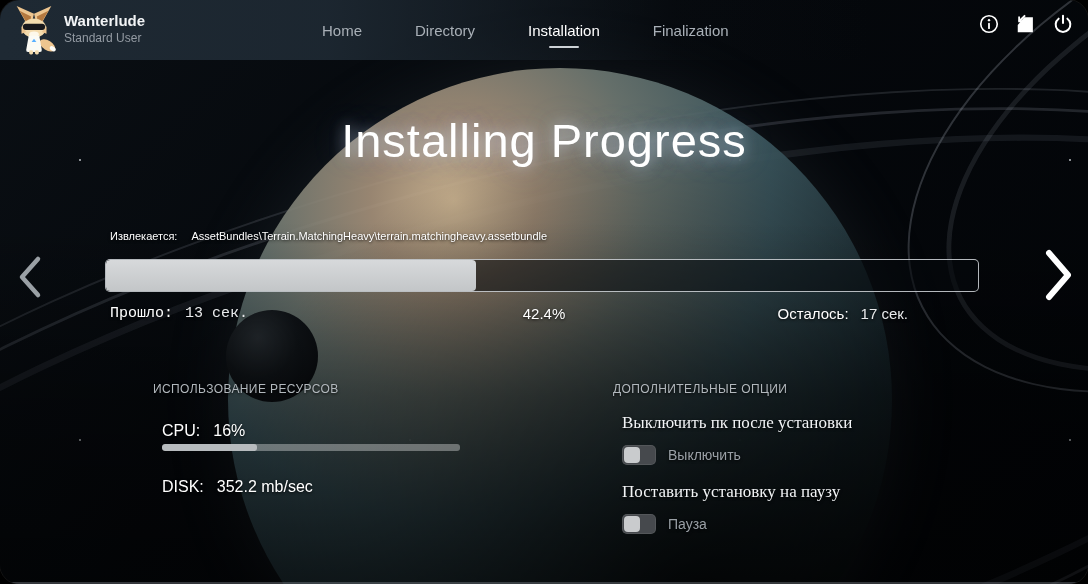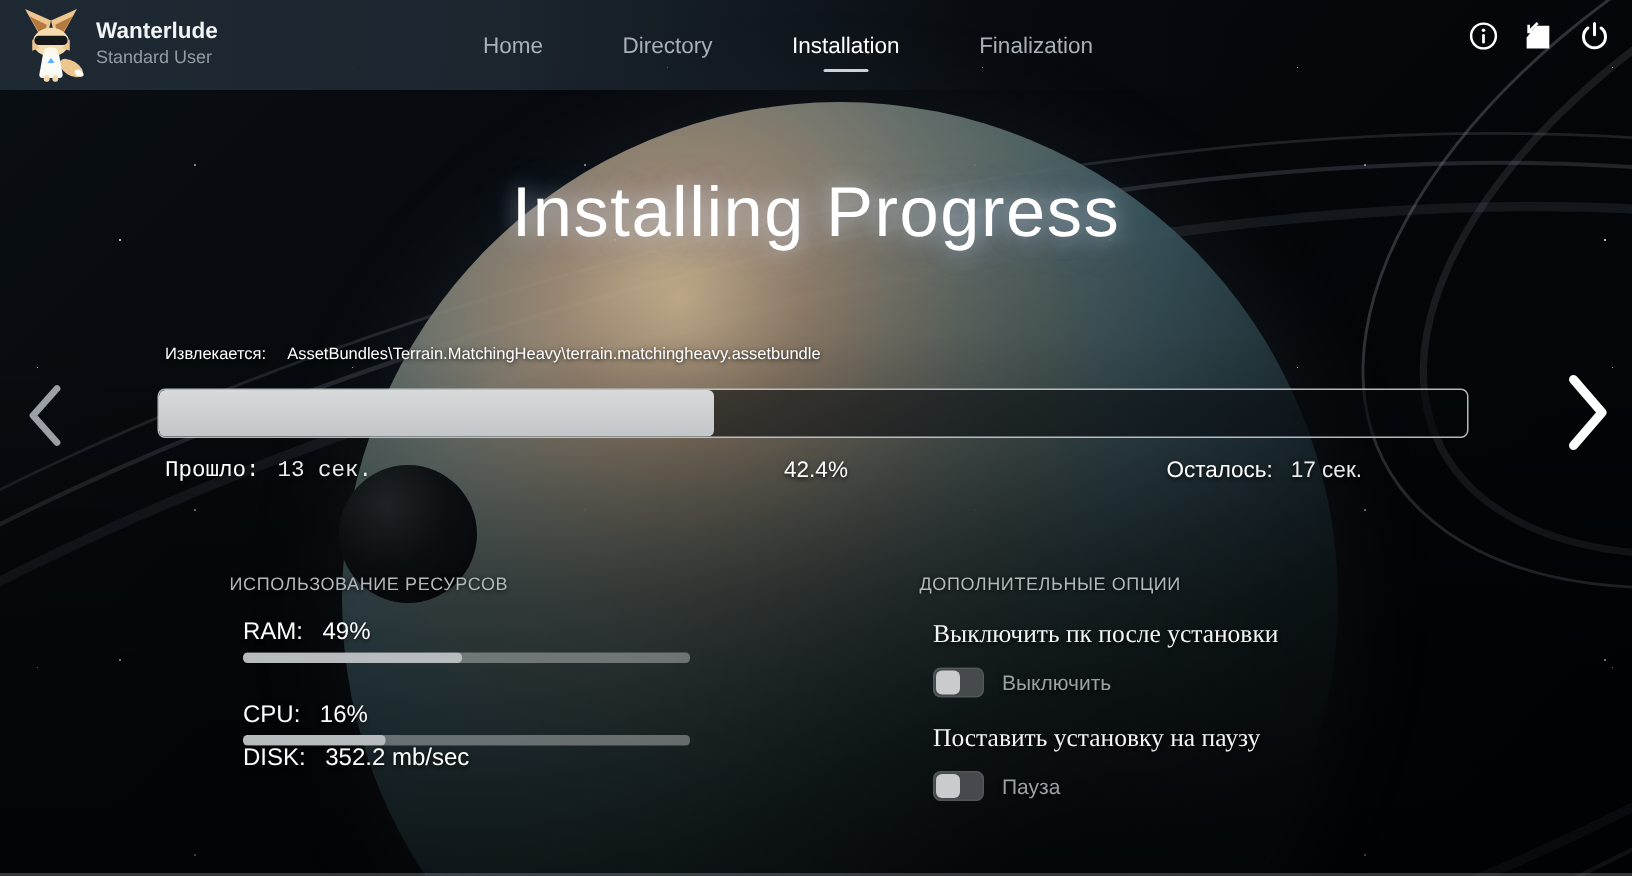--- a/index.html
+++ b/index.html
@@ -1,21 +1,21 @@
 <!DOCTYPE html>
 <html><head>
 <meta charset="utf-8">
 <style>
   * { margin:0; padding:0; box-sizing:border-box; }
   html,body { background:#000; }
   .stage {
     position:relative; width:1088px; height:584px; overflow:hidden;
     font-family:"Liberation Sans", sans-serif; color:#fff;
     background:linear-gradient(135deg,#0a0f14 0%, #05080c 40%, #020407 100%);
-    border-radius:0; outline:1px solid rgba(255,255,255,0.07);
+    border-radius:20px; outline:1px solid rgba(255,255,255,0.07);
   }
   
   .stars {
     position:absolute; inset:0; opacity:.8;
     background-image:
       radial-gradient(1.2px 1.2px at 25px 45px, #cfd6dd 50%, transparent 52%),
       radial-gradient(1px 1px at 130px 110px, #8fa0ad 50%, transparent 52%),
       radial-gradient(1.4px 1.4px at 80px 160px, #e8eef2 50%, transparent 52%),
       radial-gradient(1px 1px at 190px 60px, #aab8c2 50%, transparent 52%);
     background-size:210px 200px, 260px 230px, 330px 280px, 170px 150px;
@@ -74,21 +74,21 @@
   .chev-right { left:1040px; top:247px; }
   
   .section-header { font-size:12px; color:#b2b8bd; letter-spacing:.4px; text-shadow:0 1px 3px rgba(0,0,0,0.8); }
   .resources { position:absolute; left:153px; top:382px; width:320px; z-index:4; }
   .res-row { margin-left:9px; }
   .res-label-row { display:flex; gap:13px; font-size:16px; color:#fff; text-shadow:0 1px 3px rgba(0,0,0,0.8); }
   .res-bar { margin-top:4px; width:298px; height:7px; border-radius:3px; background:rgba(255,255,255,0.34); overflow:hidden; }
   .res-fill { height:100%; background:#b7bbbe; border-radius:3px; }
   .ram-row { margin-top:17px; }
   .cpu-row { margin-top:26px; }
-  .disk-row { }
+  .disk-row { margin-top:27px; }
   .options { position:absolute; left:613px; top:382px; width:330px; z-index:4; }
   .opt-row { margin-left:9px; }
   .opt-title { margin-top:17px; font-size:17px; color:#f2f4f6; text-shadow:0 1px 3px rgba(0,0,0,0.8);font-family:Liberation Serif, serif; }
   .toggle-row { margin-top:12px; display:flex; align-items:center; gap:12px; }
   .toggle { width:34px; height:20px; border-radius:5px; background:#46494d; position:relative; cursor:pointer;
     box-shadow:inset 0 0 0 1px rgba(255,255,255,0.08); }
   .toggle-knob { position:absolute; left:2px; top:2px; width:16px; height:16px; border-radius:4px; background:#c9cbcd; }
   .toggle-label { font-size:14px; color:#9aa0a6; text-shadow:0 1px 3px rgba(0,0,0,0.8); }
   .dim { color:#e8eaec; }
 </style>
@@ -186,29 +186,20 @@
     </div>
     <div class="info-center">42.4%</div>
     <div class="info-right">
       <span>Осталось:</span>
         <span class="dim">17 сек.</span>
     </div>
   </div>
 
   <div class="resources">
     <div class="section-header">ИСПОЛЬЗОВАНИЕ РЕСУРСОВ</div>
-    <div class="res-row ram-row">
-      <div class="res-label-row">
-        <span>RAM:</span>
-        <span>49%</span>
-      </div>
-      <div class="res-bar">
-        <div class="res-fill" style="width: 49%;"></div>
-      </div>
-    </div>
     <div class="res-row cpu-row">
       <div class="res-label-row">
         <span>CPU:</span>
         <span>16%</span>
       </div>
       <div class="res-bar">
         <div class="res-fill" style="width: 32%;"></div>
       </div>
     </div>
     <div class="res-row disk-row">

